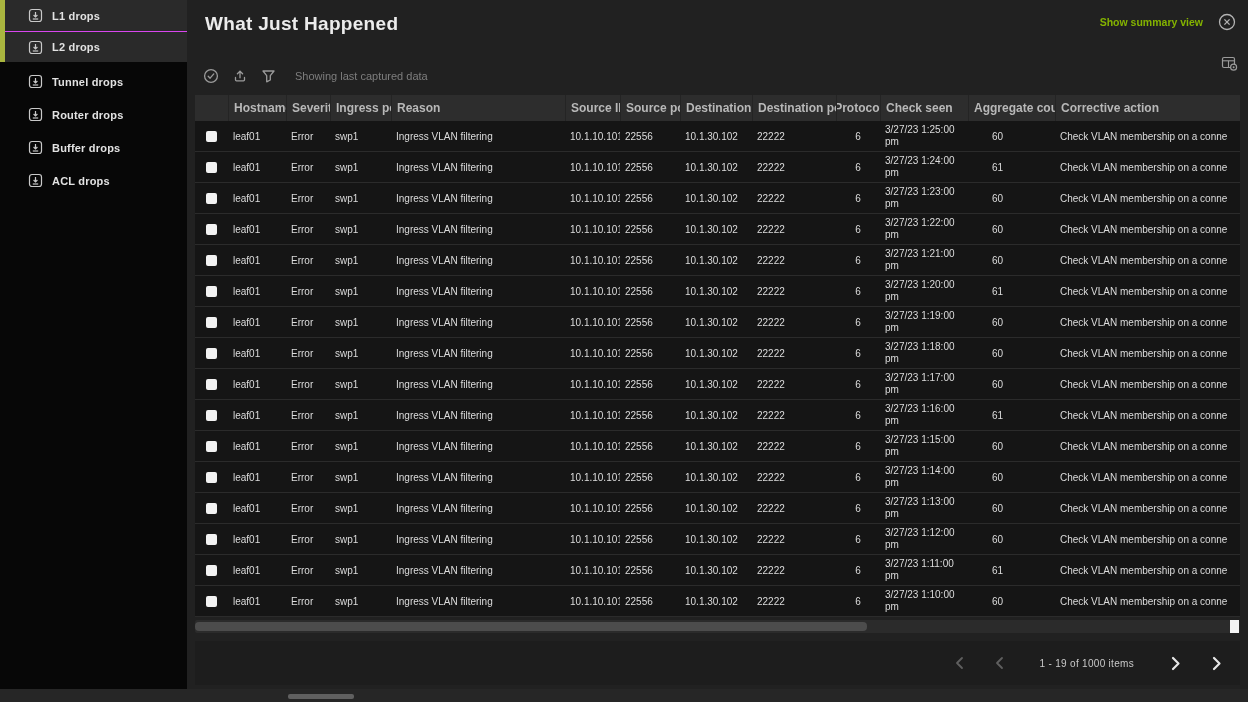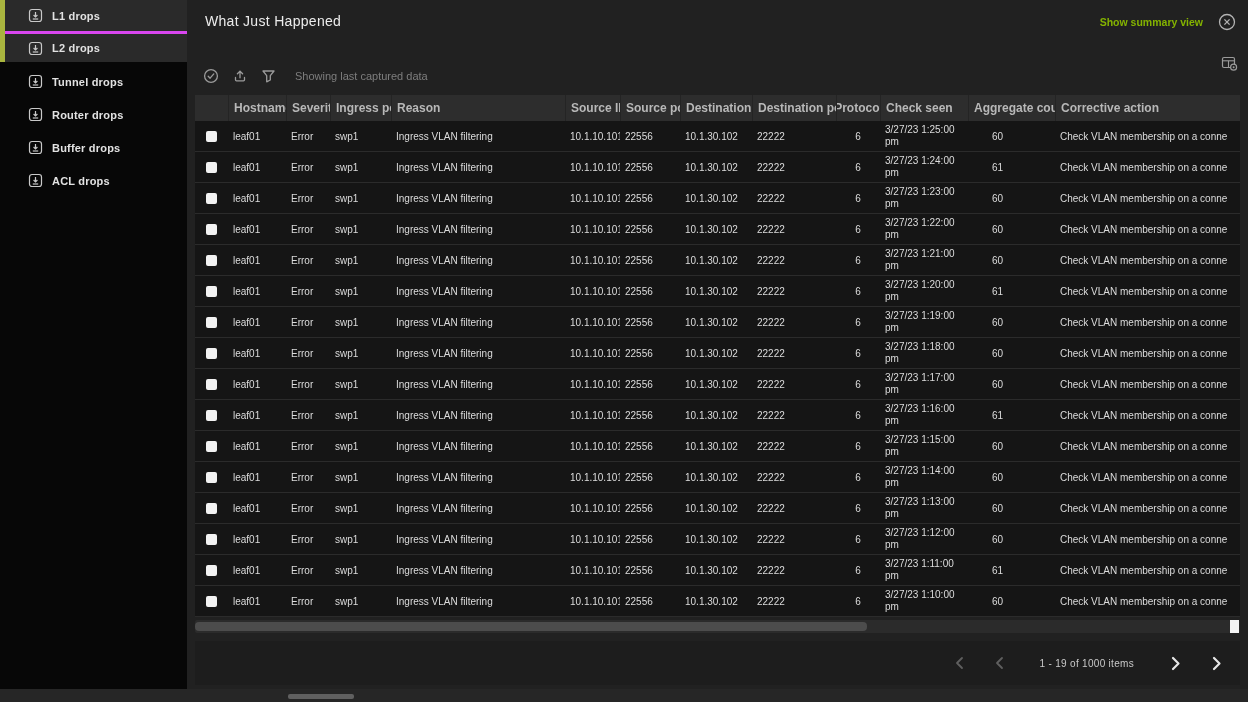--- a/index.html
+++ b/index.html
@@ -7,29 +7,29 @@
               font-family:"Liberation Sans", sans-serif; }
   .stage { position:relative; width:1248px; height:702px; background:#ef4444; }
 
   
   .sidebar { position:absolute; left:0; top:0; width:187px; height:689px; background:#070707; }
   .side-top { position:relative; background:#2a2a2a; }
   .side-top::before { content:""; position:absolute; left:0; top:0; bottom:0; width:5px;
                       background:var(--side-accent,#a9b53f); }
   .side-item { display:flex; align-items:center; height:31px; padding-left:28px; gap:9px;
                cursor:pointer; }
-  .side-top .side-item + .side-item { border-top:3px solid #d946ef; }
+  .side-top .side-item + .side-item { border-top:1px solid #d946ef; }
   .side-rest .side-item { height:33px; }
   .side-label { color:#e2e2e2; font-size:11px; font-weight:600; letter-spacing:.2px; }
   .drop-ico { flex:0 0 auto; display:inline-flex; }
 
   
   .main { position:absolute; left:187px; top:0; right:0; height:689px; background:#212121; }
-  .page-title { position:absolute; left:18px; top:13px; color:#ececec; font-size:14px;
-                font-weight:400; letter-spacing:.3px; }
+  .page-title { position:absolute; left:18px; top:13px; color:#ececec; font-size:19px;
+                font-weight:700; letter-spacing:.3px; }
   .top-right { position:absolute; right:12px; top:13px; display:flex; align-items:center; gap:15px; }
   .summary-link { color:#84b300; font-size:10.5px; font-weight:600; cursor:pointer; }
   .icon-btn { display:inline-flex; cursor:pointer; }
 
   .toolbar { position:absolute; left:16px; top:68px; display:flex; align-items:center; gap:13px; }
   .toolbar-status { color:#7e7e7e; font-size:11px; margin-left:6px; }
   .settings-btn { position:absolute; right:10px; top:55px; }
 
   
   .tbl { position:absolute; left:8px; right:8px; top:95px; }

